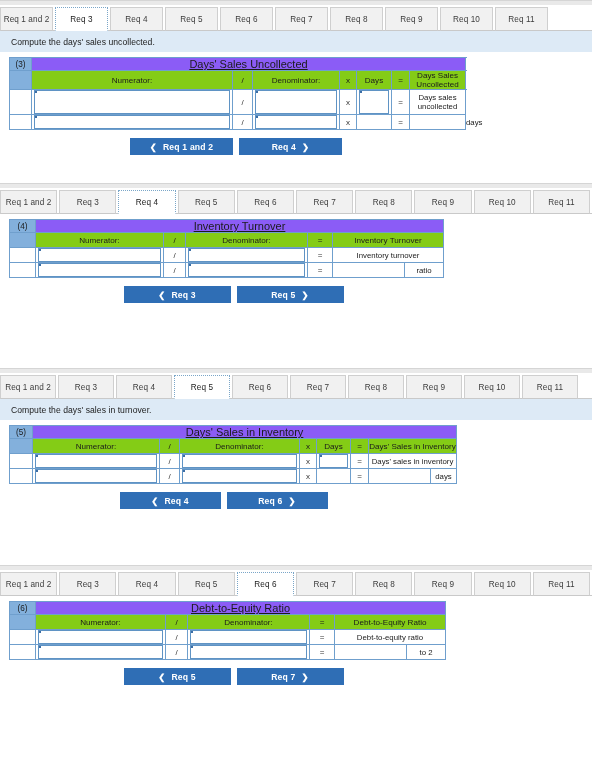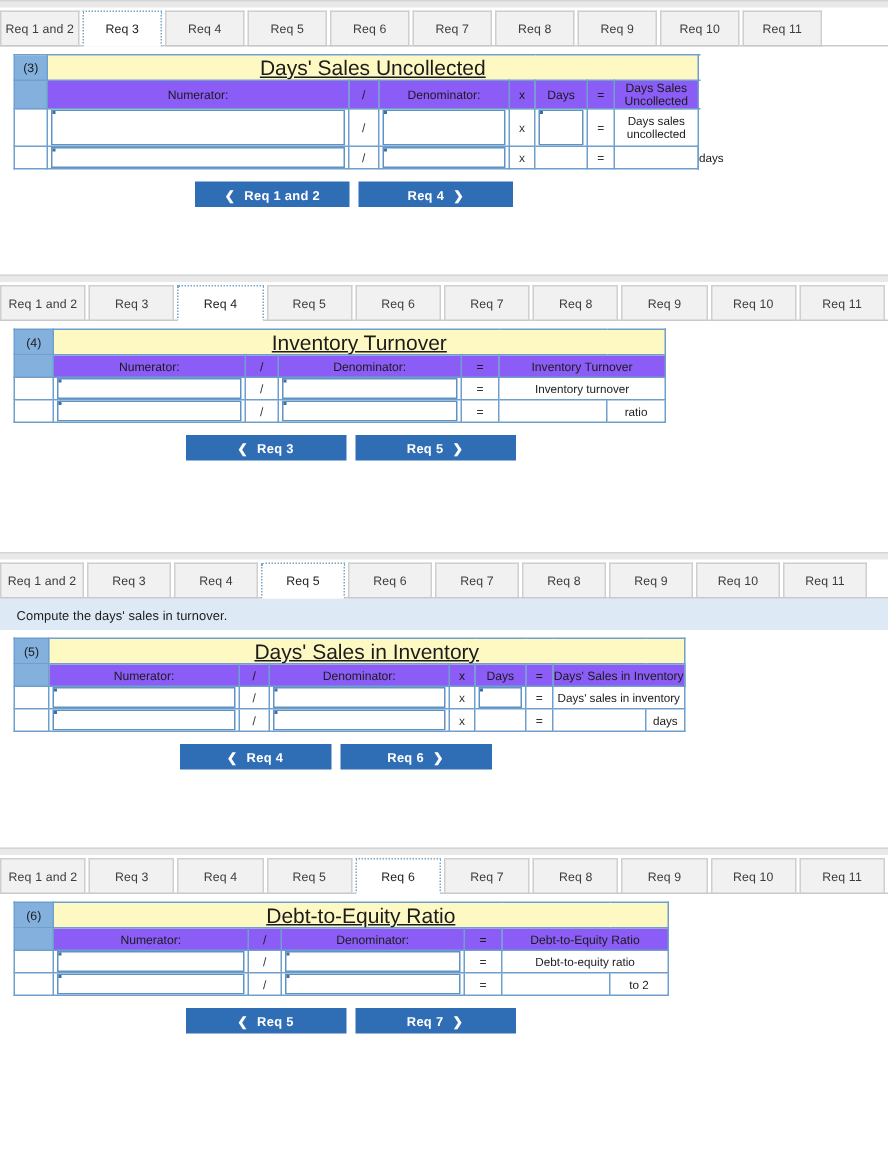--- a/index.html
+++ b/index.html
@@ -83,29 +83,29 @@
   }
   .grid td, .grid th {
     border: 1px solid #6f9fcd;
     padding: 0;
     height: 13px;
     text-align: center;
     font-weight: normal;
     vertical-align: middle;
   }
   .hdr-title {
-    background: #fef9c3;
+    background: #8b5cf6;
     font-weight: bold;
-    font-size: 14px;
+    font-size: 11px;
   }
   .hdr-title span {
     text-decoration: underline;
   }
   .hdr-col {
-    background: #8b5cf6;
+    background: #84cc16;
     font-weight: bold;
     font-size: 8.1px;
   }
   .idx {
     background: #83b0dc;
     font-weight: bold;
     font-size: 8.2px;
     text-align: left;
     padding-left: 3px;
   }
@@ -198,20 +198,21 @@
       <div class="tab" style="width:53px">
           <span>Req 9</span>
         </div>
       <div class="tab" style="width:53px">
           <span>Req 10</span>
         </div>
       <div class="tab" style="width:53px">
           <span>Req 11</span>
         </div>
     </div>
+    <div class="instruction">Compute the days' sales uncollected.</div>
 
     <table class="grid" style="width:456px">
       <colgroup>
         <col style="width:22px">
           <col style="width:201px">
           <col style="width:20px">
           <col style="width:87px">
         <col style="width:17px">
           <col style="width:35px">
           <col style="width:18px">

